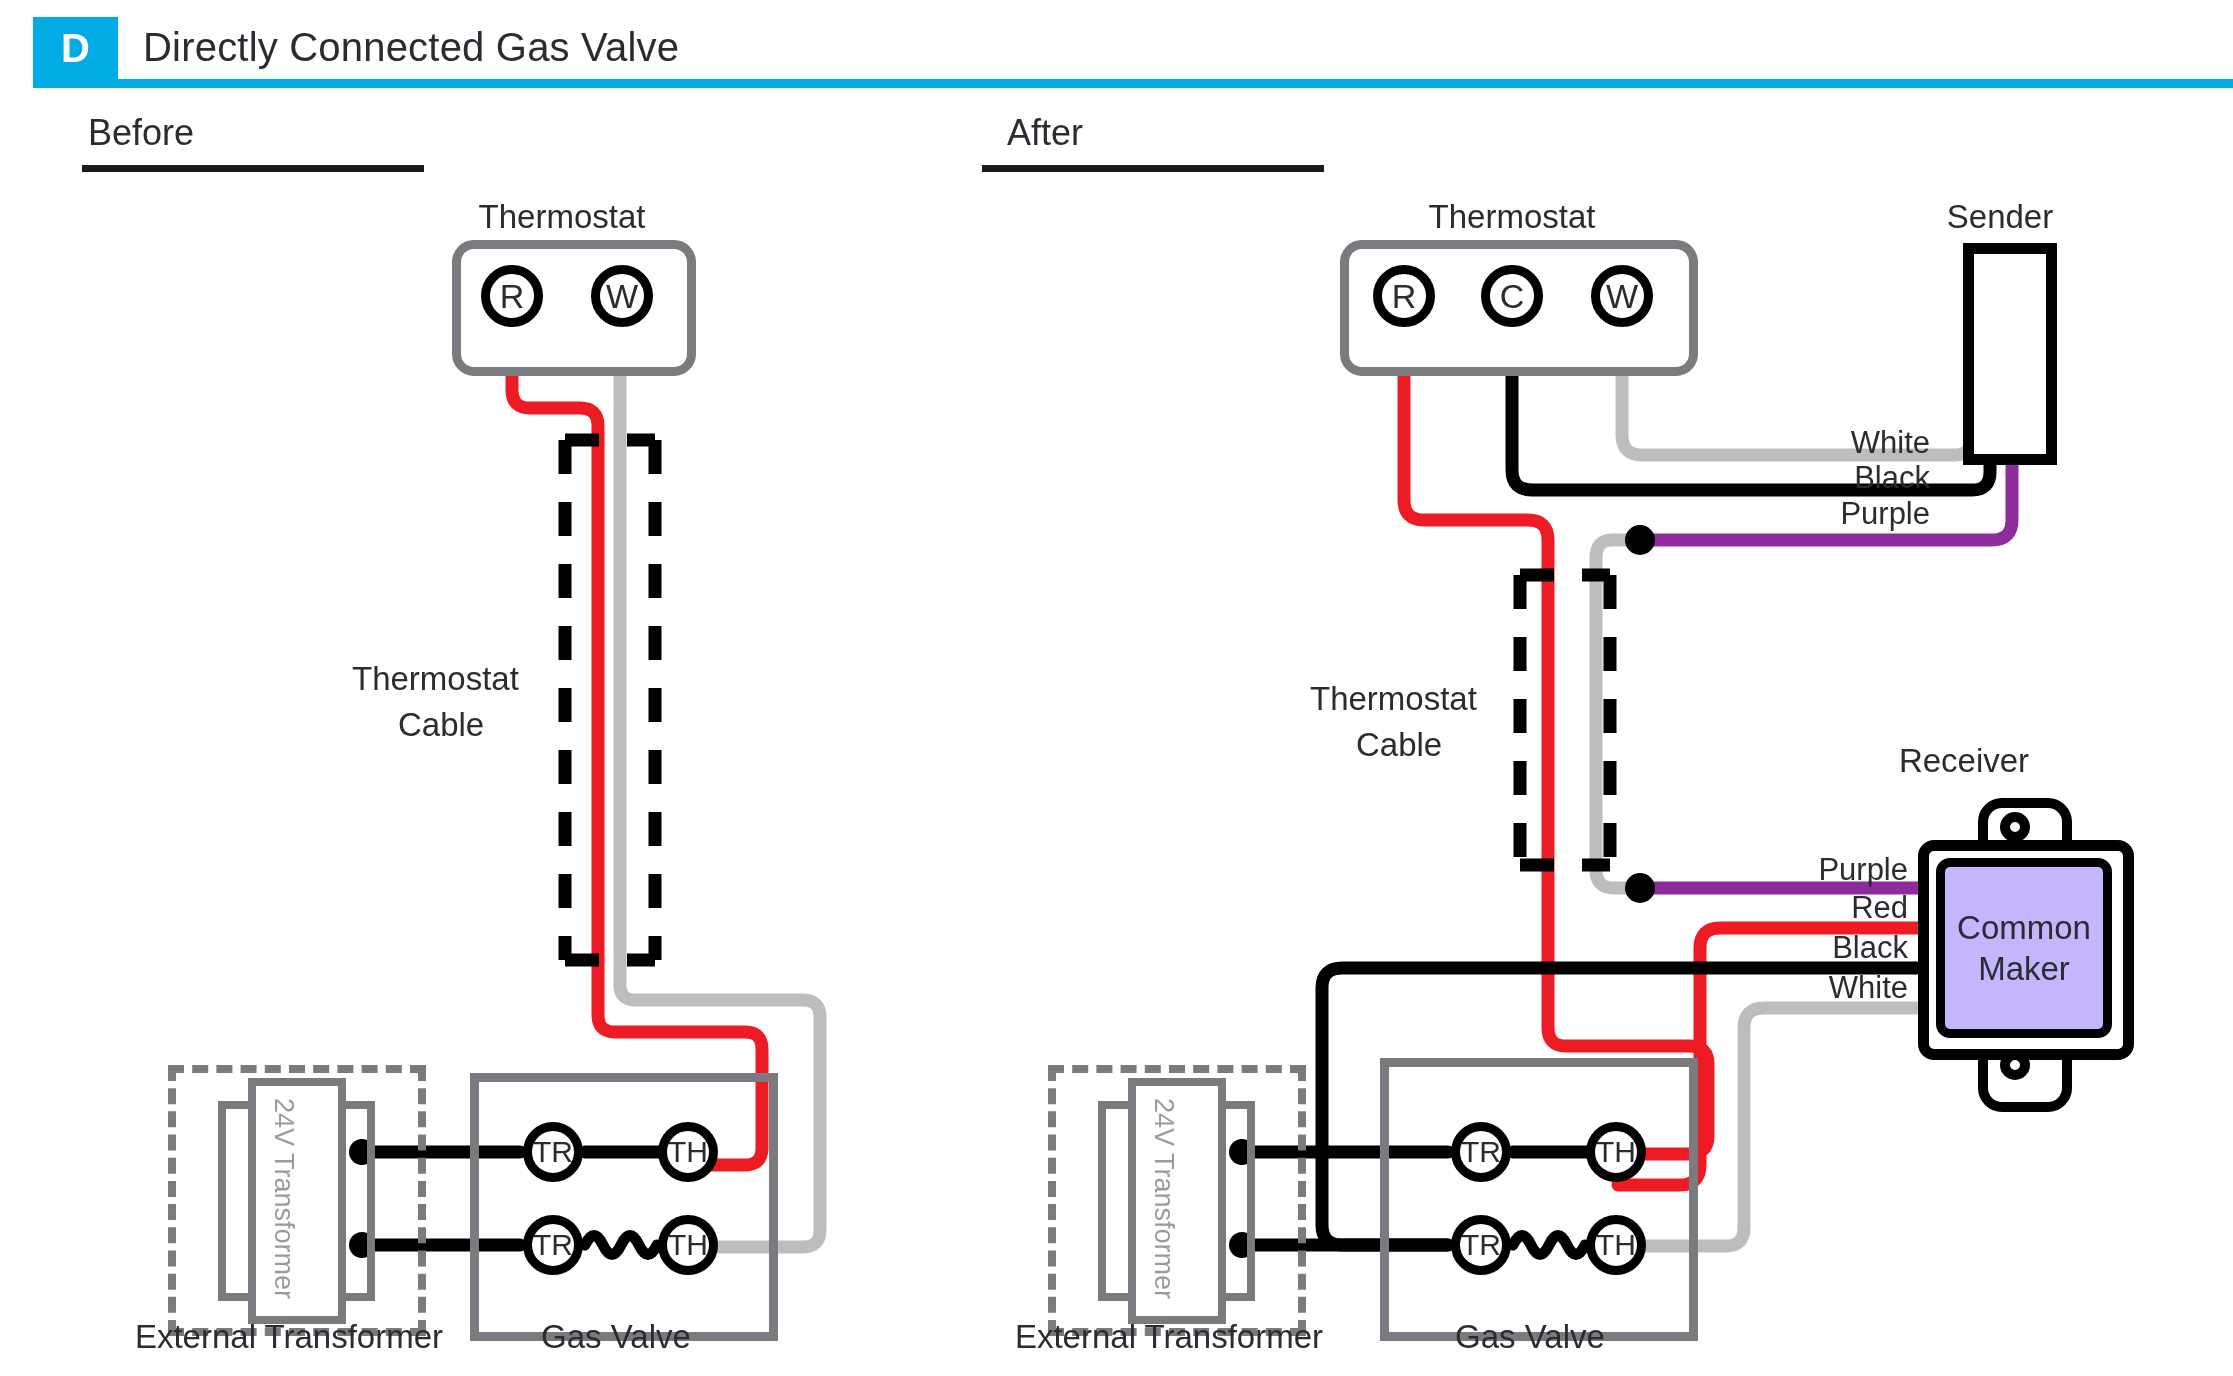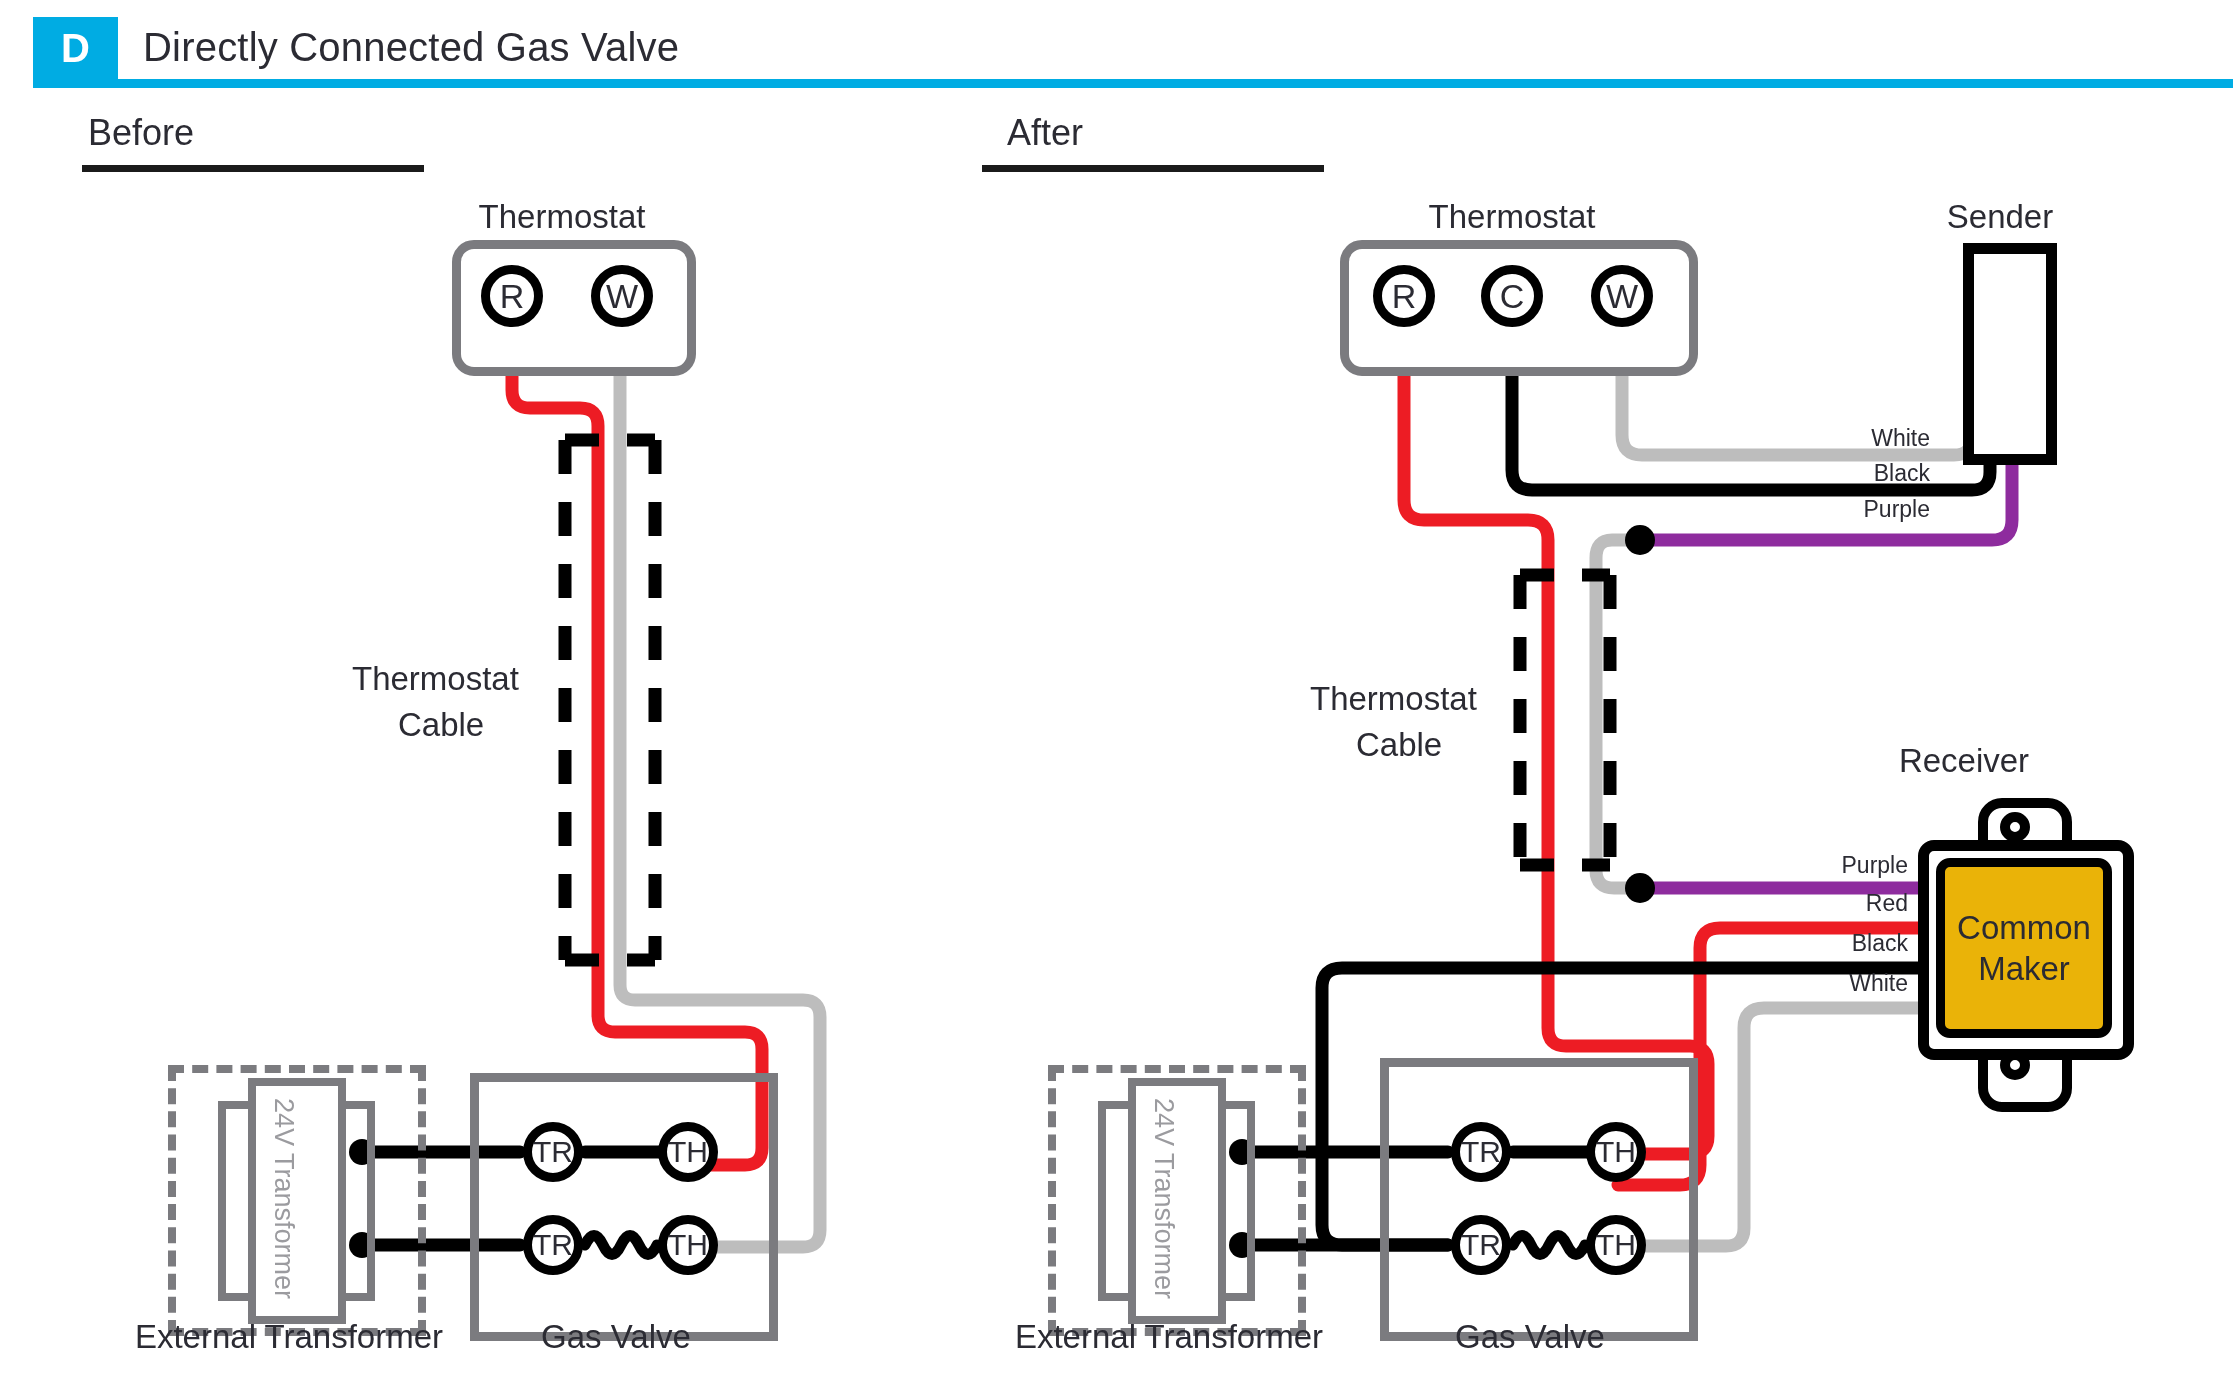--- a/index.html
+++ b/index.html
@@ -7,36 +7,36 @@
   #stage{position:relative;width:2233px;height:1376px;}
   #wires{position:absolute;inset:0;width:2233px;height:1376px;}
   .hdr-badge{position:absolute;left:33px;top:17px;width:85px;height:62px;display:flex;
     align-items:center;justify-content:center;color:#fff;font-size:40px;font-weight:bold;}
   .hdr-rule{position:absolute;left:33px;top:79px;width:2200px;height:9px;}
   .hdr-title{position:absolute;left:143px;top:25px;font-size:40px;color:#2b2b33;letter-spacing:.2px;}
   .sec-title{position:absolute;font-size:36px;color:#2b2b33;}
   .sec-rule{position:absolute;height:7px;background:#1b1b1b;}
   .lbl{position:absolute;font-size:33px;color:#2b2b33;text-align:center;white-space:nowrap;}
   .lbl.ctr{transform:translateX(-50%);}
-  .wlbl{position:absolute;font-size:23px;color:#2b2b33;white-space:nowrap;}
+  .wlbl{position:absolute;font-size:31px;color:#2b2b33;white-space:nowrap;}
   .wlbl.r{transform:translateX(-100%);}
   .tstat{position:absolute;border:9px solid #7b7b7f;border-radius:22px;background:#fff;}
   .term{position:absolute;width:62px;height:62px;border:9px solid #000;border-radius:50%;
     background:#fff;display:flex;align-items:center;justify-content:center;
     font-size:34px;color:#2b2b33;box-sizing:border-box;}
   .term.sm{width:60px;height:60px;font-size:30px;}
   .gvbox{position:absolute;border:9px solid #7b7b7f;background:transparent;}
   .xfmr-dash{position:absolute;border:8px dashed #7b7b7f;}
   .xfmr-core{position:absolute;border:8px solid #7b7b7f;background:#fff;}
   .xfmr-coil{position:absolute;border:8px solid #7b7b7f;}
   .xfmr-txt{position:absolute;font-size:27px;color:#9b9b9f;white-space:nowrap;
     transform-origin:0 0;transform:rotate(90deg);}
   .sender{position:absolute;border:11px solid #000;background:#fff;}
   .rcv-outer{position:absolute;border:11px solid #000;border-radius:16px;background:#fff;}
-  .rcv-inner{position:absolute;border:9px solid #000;border-radius:14px;background:#eab308;
+  .rcv-inner{position:absolute;border:9px solid #000;border-radius:14px;background:#c4b5fd;
     display:flex;flex-direction:column;align-items:center;justify-content:center;
     font-size:33px;color:#2b2b33;line-height:1.25;}
   .rcv-tab{position:absolute;border:10px solid #000;background:#fff;}
   .rcv-tab.top{border-radius:24px 24px 0 0;}
   .rcv-tab.bot{border-radius:0 0 24px 24px;}
   .rcv-hole{position:absolute;width:30px;height:30px;border:10px solid #000;
     border-radius:50%;background:#fff;box-sizing:border-box;}
 </style>
 </head>
 <body>

